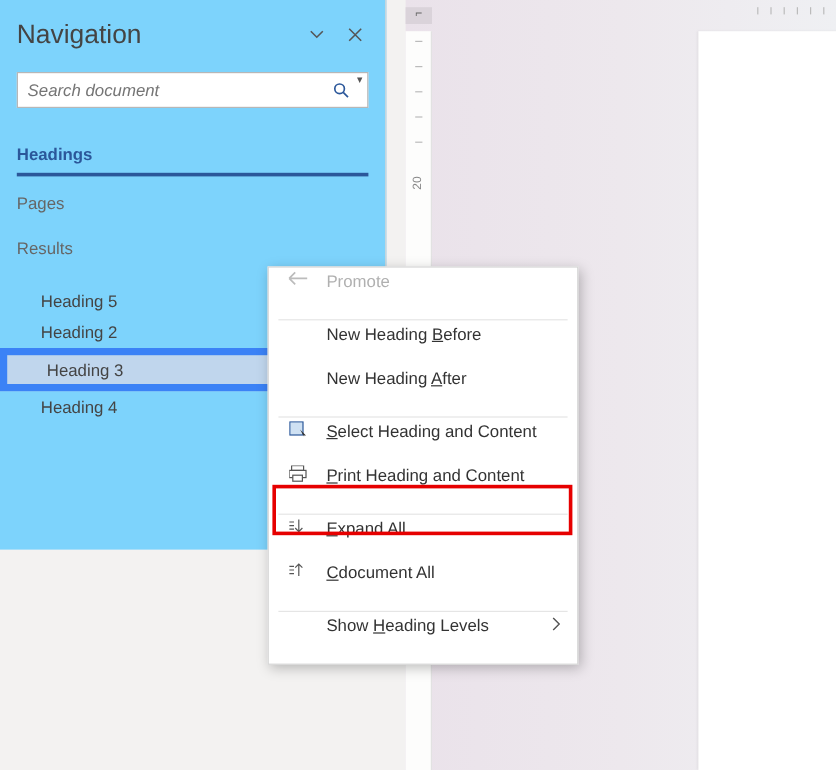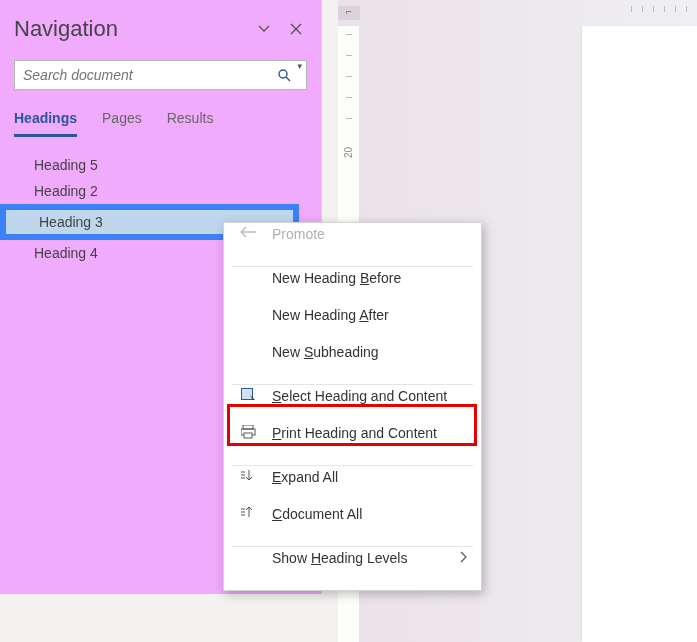--- a/index.html
+++ b/index.html
@@ -9,22 +9,22 @@
     background: #f3f2f1;
     width: 697px;
     height: 642px;
     position: relative;
     overflow: hidden;
   }
   .nav-pane {
     position: absolute;
     left: 0; top: 0;
     width: 322px;
-    height: 594px;
-    background: #f0abfc;
+    height: 458px;
+    background: #7dd3fc;
     border-right: 1px solid #d6d6d6;
   }
   .nav-header {
     display: flex;
     align-items: center;
     padding: 8px 14px 2px 14px;
     height: 52px;
   }
   .nav-title {
     font-size: 22px;
@@ -67,23 +67,24 @@
     cursor: pointer;
   }
   .search-drop {
     color: #555;
     padding: 0 4px 0 2px;
     font-size: 9px;
     cursor: pointer;
   }
   .tabs {
     display: flex;
-    gap: 25px;
-    margin: 20px 14px 0 14px;
+    gap: 14px;
+    margin: 30px 14px 0 14px;
     border-bottom: 1px solid transparent;
+    flex-direction: column;
   }
   .tab {
     font-size: 14px;
     color: #666;
     padding-bottom: 8px;
     cursor: pointer;
   }
   .tab.active {
     color: #2b579a;
     font-weight: 600;
@@ -276,24 +277,20 @@
   </div>
   <div class="ctx-sep"></div>
   <div class="ctx-item">
     <span class="ctx-icon"></span>
     <span><span>New Heading </span><span class="u">B</span><span>efore</span></span>
   </div>
   <div class="ctx-item">
     <span class="ctx-icon"></span>
     <span><span>New Heading </span><span class="u">A</span><span>fter</span></span>
   </div>
-  <div class="ctx-item">
-    <span class="ctx-icon"></span>
-    <span><span>New </span><span class="u">S</span><span>ubheading</span></span>
-  </div>
   <div class="ctx-sep"></div>
   <div class="ctx-item">
     <span class="ctx-icon" style="color:#2b579a;">
       <svg width="16" height="14" viewBox="0 0 16 14">
           <rect x="0.5" y="0.5" width="11" height="11" stroke="currentColor" fill="#cfe1f3"></rect>
           <path d="M9 7 L14 12 L12 12 L13 14" fill="#333"></path>
         </svg>
     </span>
     <span><span class="u">S</span><span>elect Heading and Content</span></span>
   </div>

